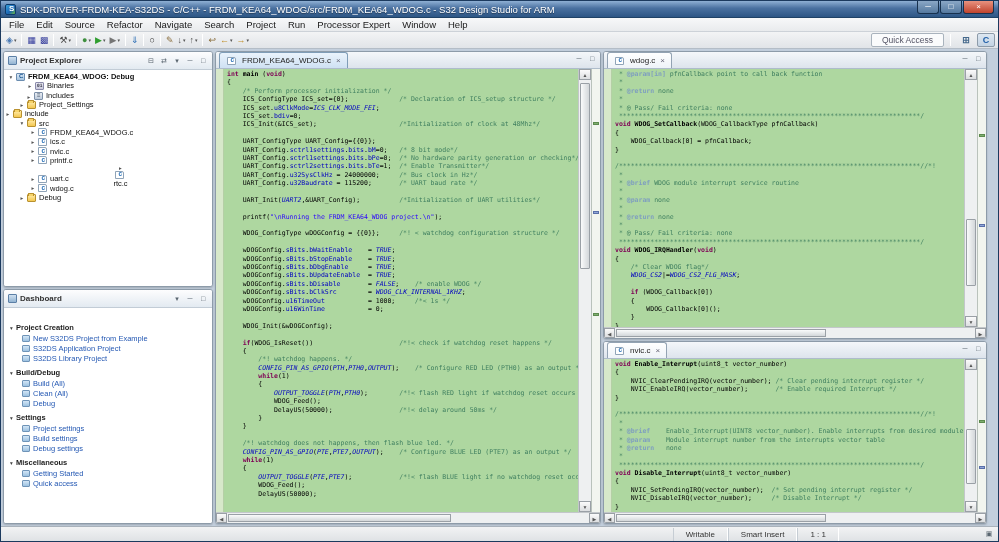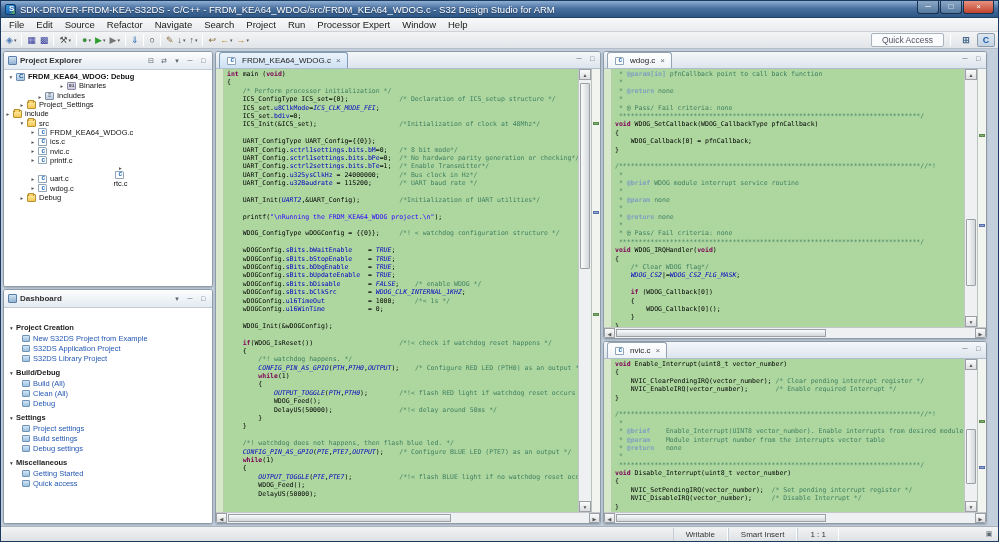--- a/index.html
+++ b/index.html
@@ -77,21 +77,21 @@
   .ebody{position:absolute;top:17px;bottom:11px;left:0;right:0;display:flex}
   .gutter{width:8px;background:#d7e8ca;border-right:1px solid #b5cfa6;flex:none}
   .code{flex:1;background:#aed7a0;overflow:hidden;padding:1px 0 0 3px;font:6.5px/8.4px "DejaVu Sans Mono",monospace;color:#000}
   .cl{height:8.4px;white-space:pre}
   .tok-k{color:#7f0055;font-weight:bold}
   .tok-s{color:#2a00ff}
   .tok-c{color:#3f7f5f}
   .tok-m{color:#0000c0;font-style:italic}
   .tok-f{color:#0000c0}
   .tok-t{color:#7f9fbf;font-weight:bold}
-  .tok-fn{font-weight:normal}
+  .tok-fn{font-weight:bold}
   .vscroll{width:13px;background:#eef0f1;border-left:1px solid #c3c7ca;position:relative;flex:none}
   .sarrow{position:absolute;left:0;right:0;top:0;height:11px;background:linear-gradient(#fbfbfb,#dcdee0);border:1px solid #9aa0a6;font-size:5px;color:#555;text-align:center;line-height:10px}
   .sarrow.bottom{top:auto;bottom:0}
   .thumb{position:absolute;left:1px;right:1px;background:linear-gradient(90deg,#fafbfb,#d3d7da);border:1px solid #9aa0a6;border-radius:1px}
   .overview{width:9px;background:#f2f5ef;border-left:1px solid #b9c2bb;position:relative;flex:none}
   .overview i{position:absolute;left:1px;right:1px;height:3px;background:#7fae6e;border:1px solid #5c8a4e}
   .overview i.blue{background:#8fa6d8;border-color:#5a6fa8}
   .hscroll{position:absolute;bottom:0;left:0;right:0;height:11px;background:#eef0f1;border-top:1px solid #c3c7ca}
   .harrow{position:absolute;top:0;bottom:0;left:0;width:11px;background:linear-gradient(#fbfbfb,#dcdee0);border:1px solid #9aa0a6;font-size:5px;color:#555;text-align:center;line-height:10px}
   .harrow.right{left:auto;right:0}
@@ -219,26 +219,26 @@
             <span class="pico">─</span>
             <span class="pico">□</span>
           </span>
       </div>
       <div class="tree" id="ptree">
           <div class="trow" style="padding-left: 3px;">
             <span class="exp">▾</span>
             <span class="ti ti-project"></span>
             <span class="tlabel b">FRDM_KEA64_WDOG: Debug</span>
           </div>
-          <div class="trow" style="padding-left: 14px; margin-left: 40px;">
+          <div class="trow" style="padding-left: 22px;">
             <span class="exp">▸</span>
             <span class="ti ti-binaries"></span>
             <span class="tlabel">Binaries</span>
           </div>
-          <div class="trow" style="padding-left: 32px; align-items: flex-end;">
+          <div class="trow" style="padding-left: 21px; align-items: flex-end;">
             <span class="exp">▸</span>
             <span class="ti ti-includes"></span>
             <span class="tlabel">Includes</span>
           </div>
           <div class="trow" style="padding-left: 14px;">
             <span class="exp">▸</span>
             <span class="ti ti-folder"></span>
             <span class="tlabel">Project_Settings</span>
           </div>
           <div class="trow" style="">

